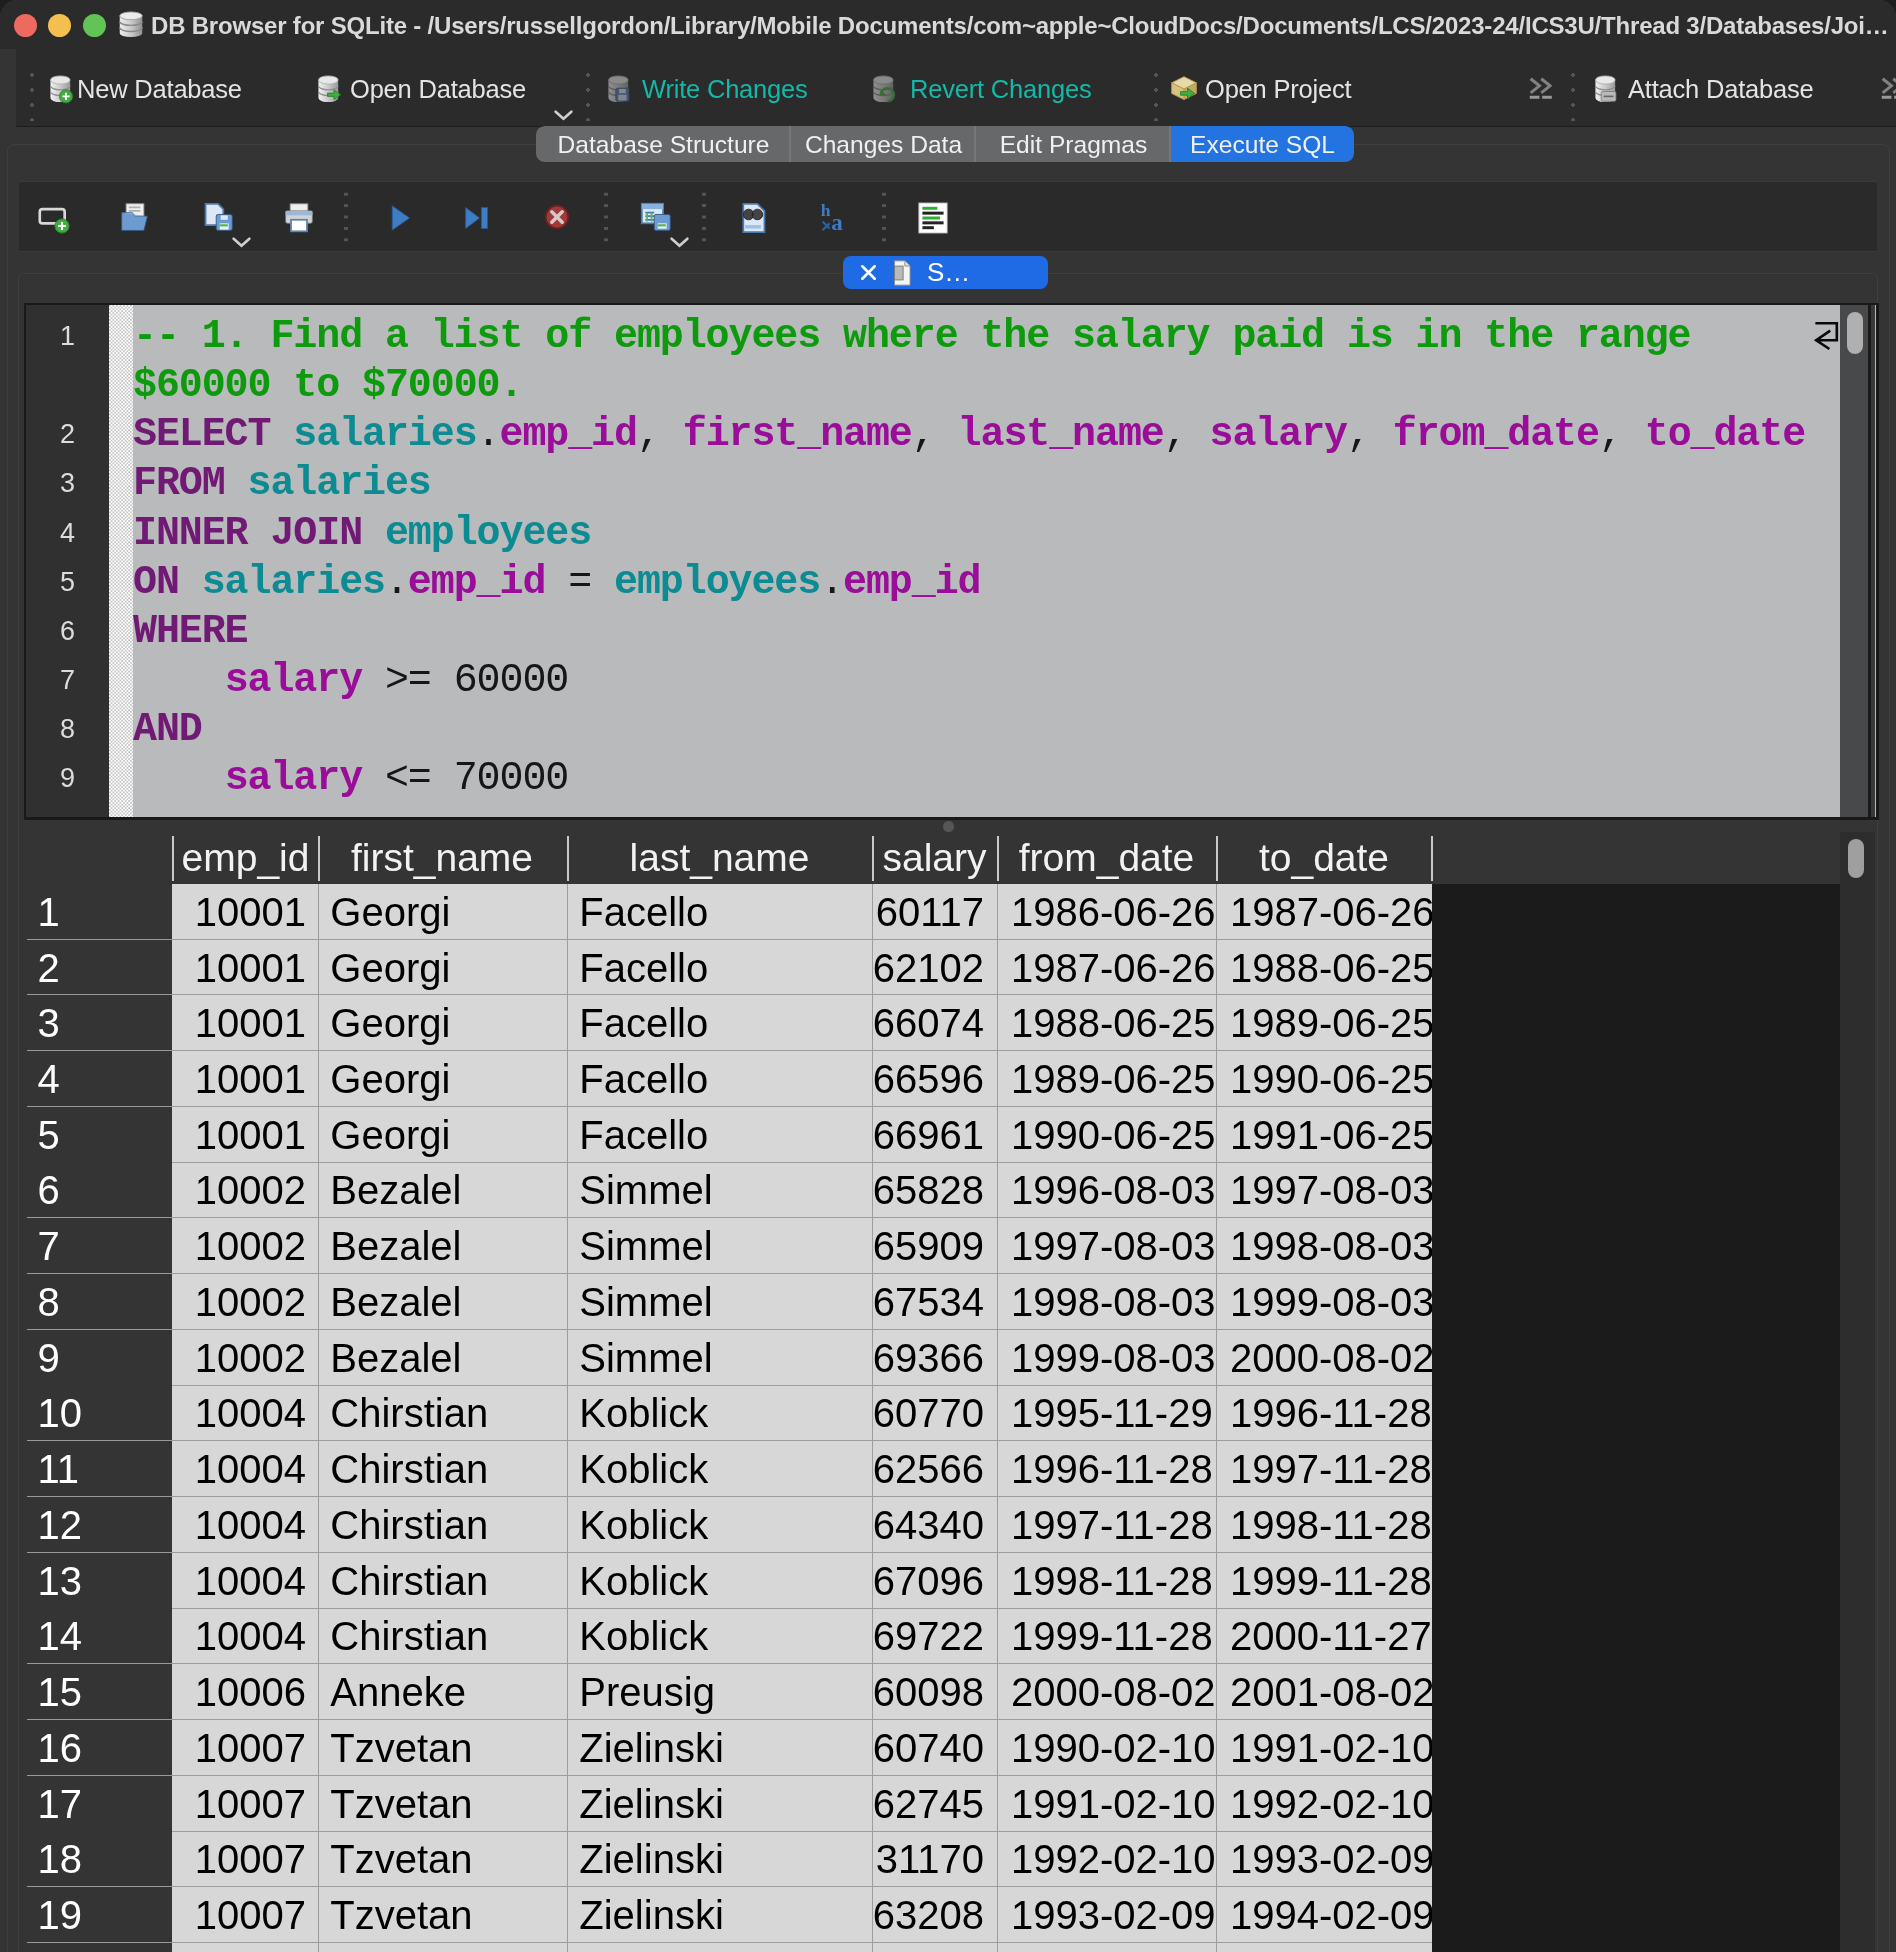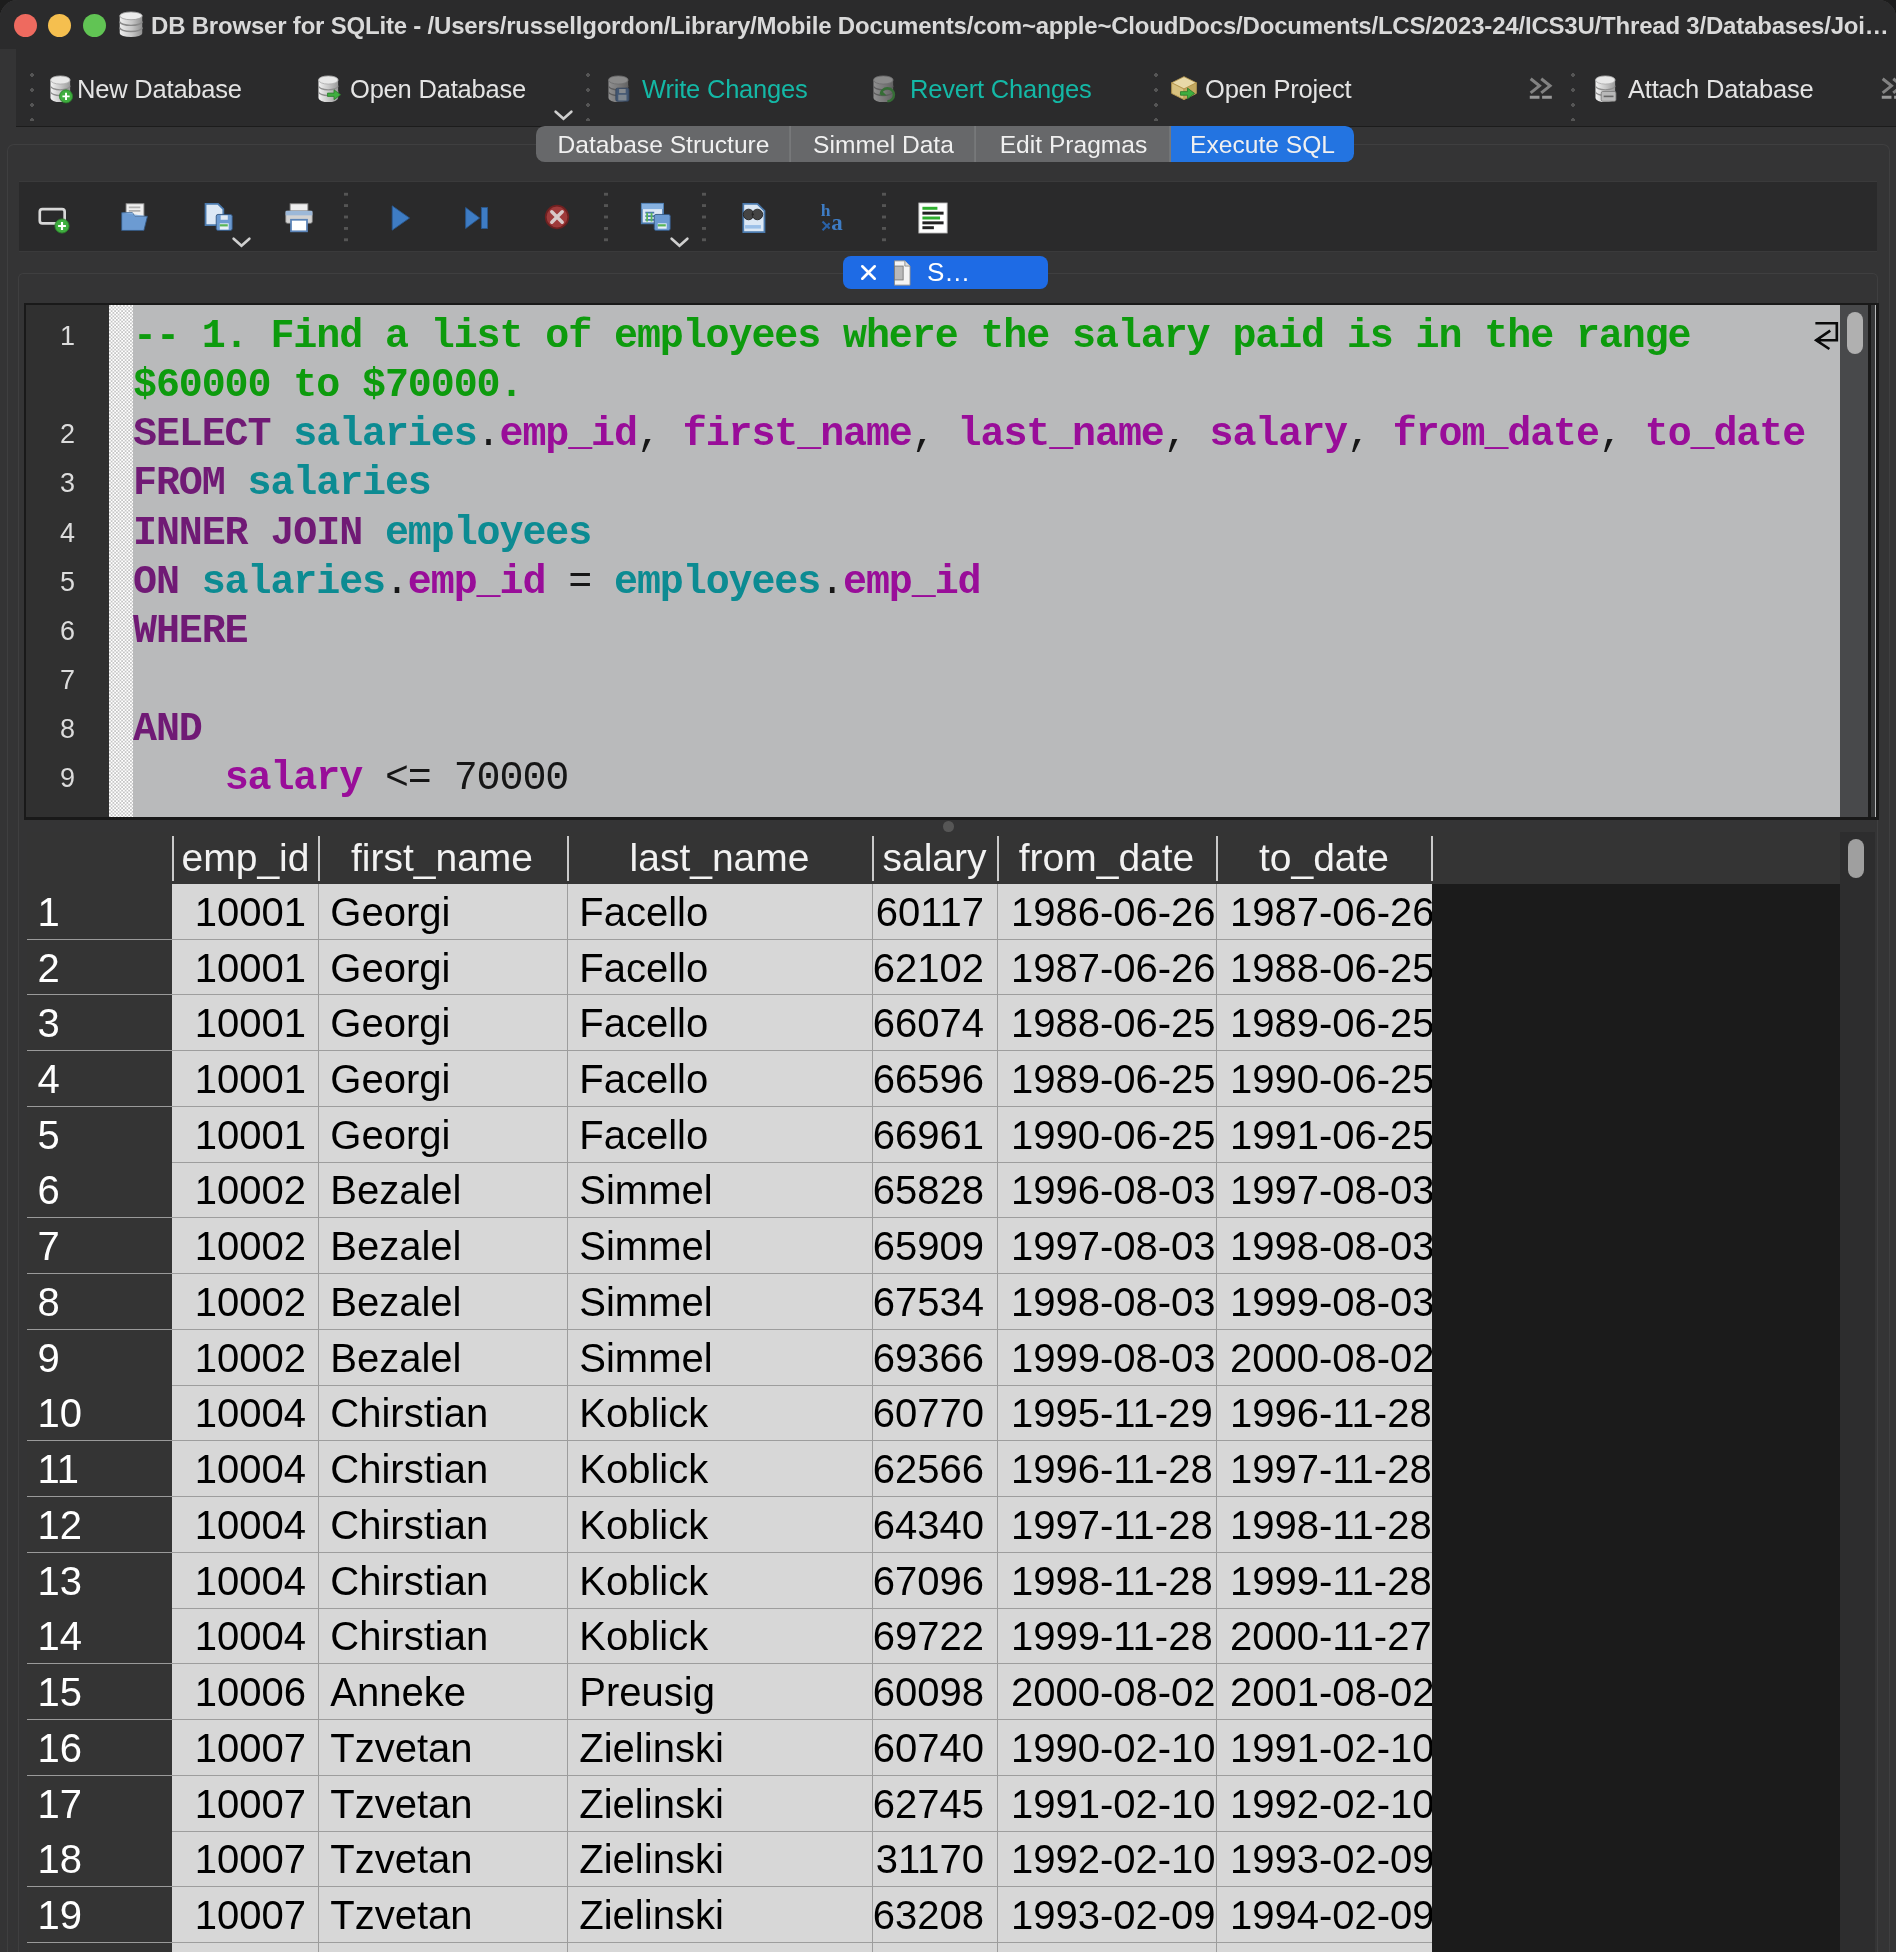--- a/index.html
+++ b/index.html
@@ -145,21 +145,21 @@
 <path d="M3 2 L13 10 3 18 M15 2 L25 10 15 18" fill="none" stroke="#828282" stroke-width="3.4"></path>
 <path d="M2 23 h11 M16 23 h11" stroke="#989898" stroke-width="3.4"></path>
       </svg>
 </div>
 
 <div style="position:absolute;left:7px;top:144px;width:1883px;height:1808px;border:1.8px solid #3f3f40;border-bottom:none;border-radius:7px 7px 0 0"></div>
 
 <div style="position:absolute;left:18.4px;top:273px;width:1860px;height:1679px;border:1.8px solid #3f3f40;border-bottom:none;border-radius:5.3px 5.3px 0 0"></div>
 <div id="segbar">
       <div class="seg g" style="width:255px">Database Structure</div>
-      <div class="seg g" style="width:185px">Simmel Data</div>
+      <div class="seg g" style="width:185px">Changes Data</div>
       <div class="seg g" style="width:195px">Edit Pragmas</div>
       <div class="seg b" style="width:183px">Execute SQL</div>
     </div>
 <div id="iconbar">
 <svg style="position:absolute;left:18.4px;top:20px" width="32" height="32" viewBox="0 0 36 36">
 <rect x="2" y="8" width="28" height="16" rx="3" fill="none" stroke="#d8d8d8" stroke-width="3"></rect>
 <circle cx="27" cy="27" r="8" fill="#3fae3f" stroke="#2c7d2c"></circle>
         <path d="M22.6 27 H31.4 M27 22.6 V31.4" stroke="#fff" stroke-width="2.4"></path>
       </svg>
 <svg style="position:absolute;left:100px;top:20px" width="32" height="32" viewBox="0 0 36 36">
@@ -253,20 +253,21 @@
 <div class="cl" style="left:107px;top:105px"><span class="k">SELECT</span><span class="p"> </span><span class="t">salaries</span><span class="p">.</span><span class="i">emp_id</span><span class="p">, </span><span class="i">first_name</span><span class="p">, </span><span class="i">last_name</span><span class="p">, </span><span class="i">salary</span><span class="p">, </span><span class="i">from_date</span><span class="p">, </span><span class="i">to_date</span></div>
 <div class="ln" style="top:105px">2</div>
 <div class="cl" style="left:107px;top:154px"><span class="k">FROM</span><span class="p"> </span><span class="t">salaries</span></div>
 <div class="ln" style="top:154px">3</div>
 <div class="cl" style="left:107px;top:204px"><span class="k">INNER JOIN</span><span class="p"> </span><span class="t">employees</span></div>
 <div class="ln" style="top:204px">4</div>
 <div class="cl" style="left:107px;top:253px"><span class="k">ON</span><span class="p"> </span><span class="t">salaries</span><span class="p">.</span><span class="i">emp_id</span><span class="p"> = </span><span class="t">employees</span><span class="p">.</span><span class="i">emp_id</span></div>
 <div class="ln" style="top:253px">5</div>
 <div class="cl" style="left:107px;top:302px"><span class="k">WHERE</span></div>
 <div class="ln" style="top:302px">6</div>
+<div class="cl" style="left:107px;top:351px"><span class="p">    </span><span class="i">salary</span><span class="p"> &gt;= 60000</span></div>
 <div class="ln" style="top:351px">7</div>
 <div class="cl" style="left:107px;top:400px"><span class="k">AND</span></div>
 <div class="ln" style="top:400px">8</div>
 <div class="cl" style="left:107px;top:449px"><span class="p">    </span><span class="i">salary</span><span class="p"> &lt;= 70000</span></div>
 <div class="ln" style="top:449px">9</div>
 <svg style="position:absolute;left:1785px;top:14px" width="28" height="32" viewBox="0 0 32 36">
 <path d="M5 4.5 H29.5 V24 H8" fill="none" stroke="#0a0a0a" stroke-width="3"></path>
 <path d="M22 13 L6 24 L21 34" fill="none" stroke="#0a0a0a" stroke-width="3"></path>
 <path d="M4 24 l7 -4.5 v9 z" fill="#0a0a0a"></path>
       </svg>

